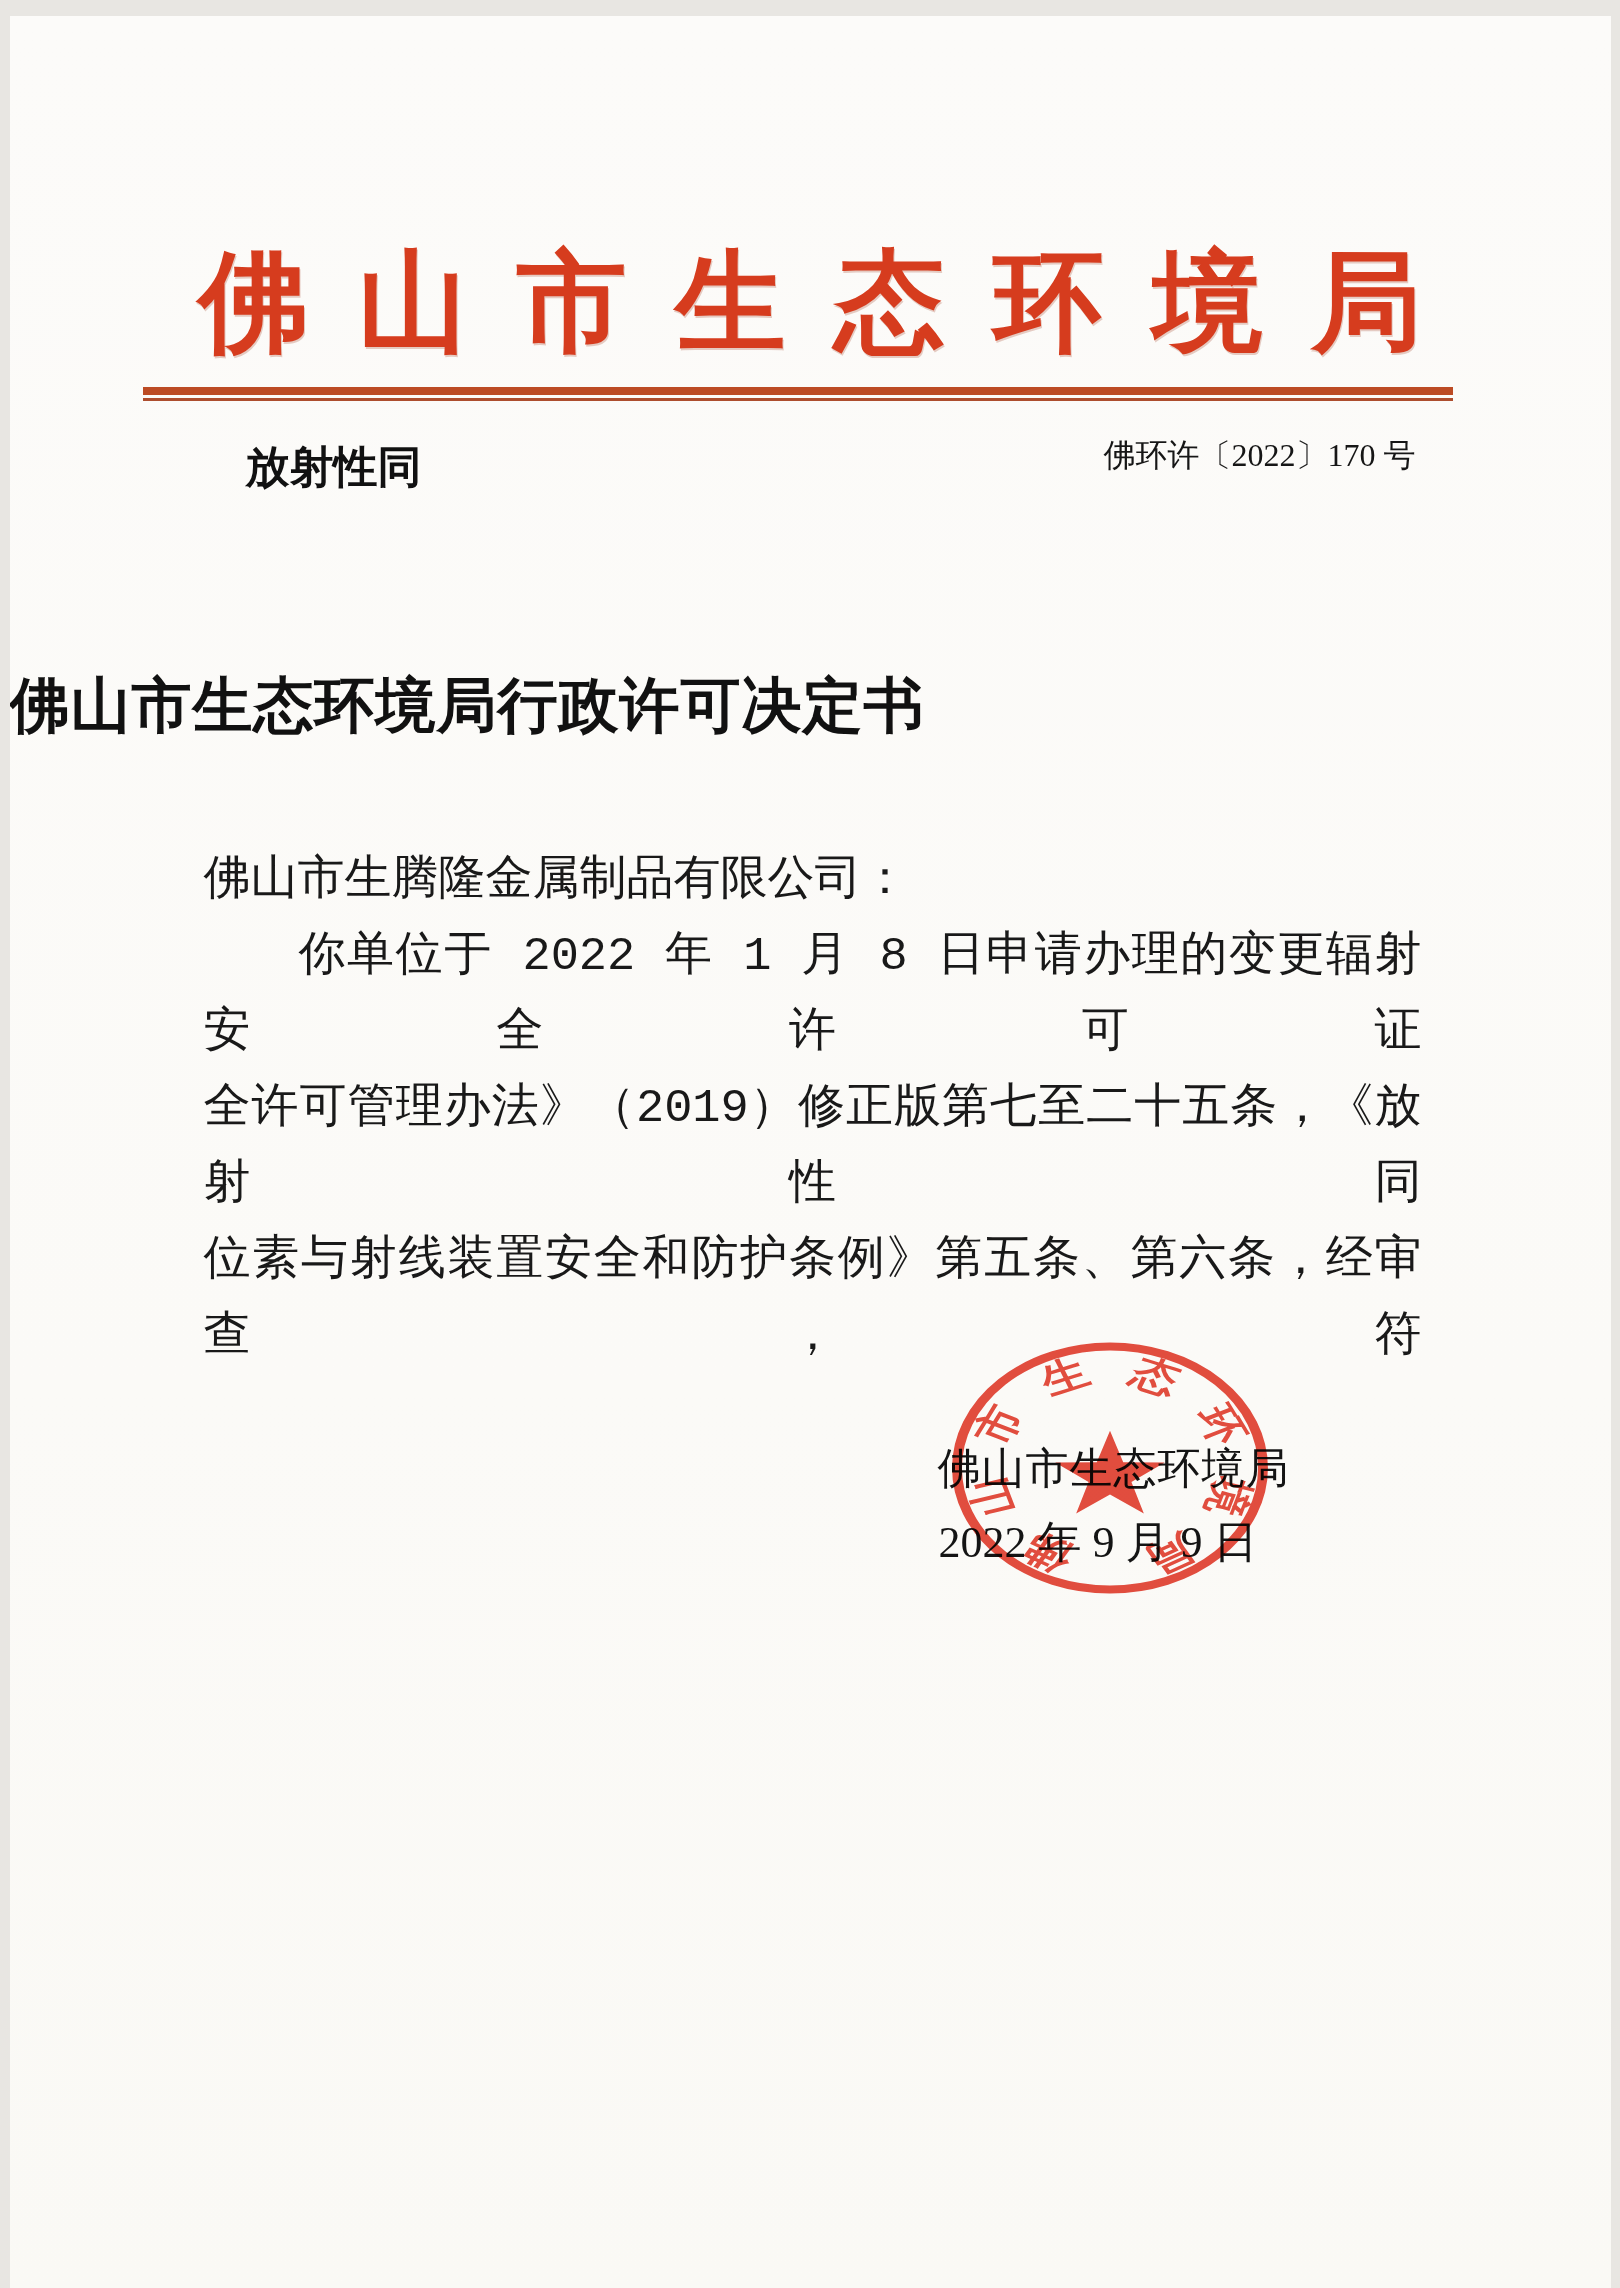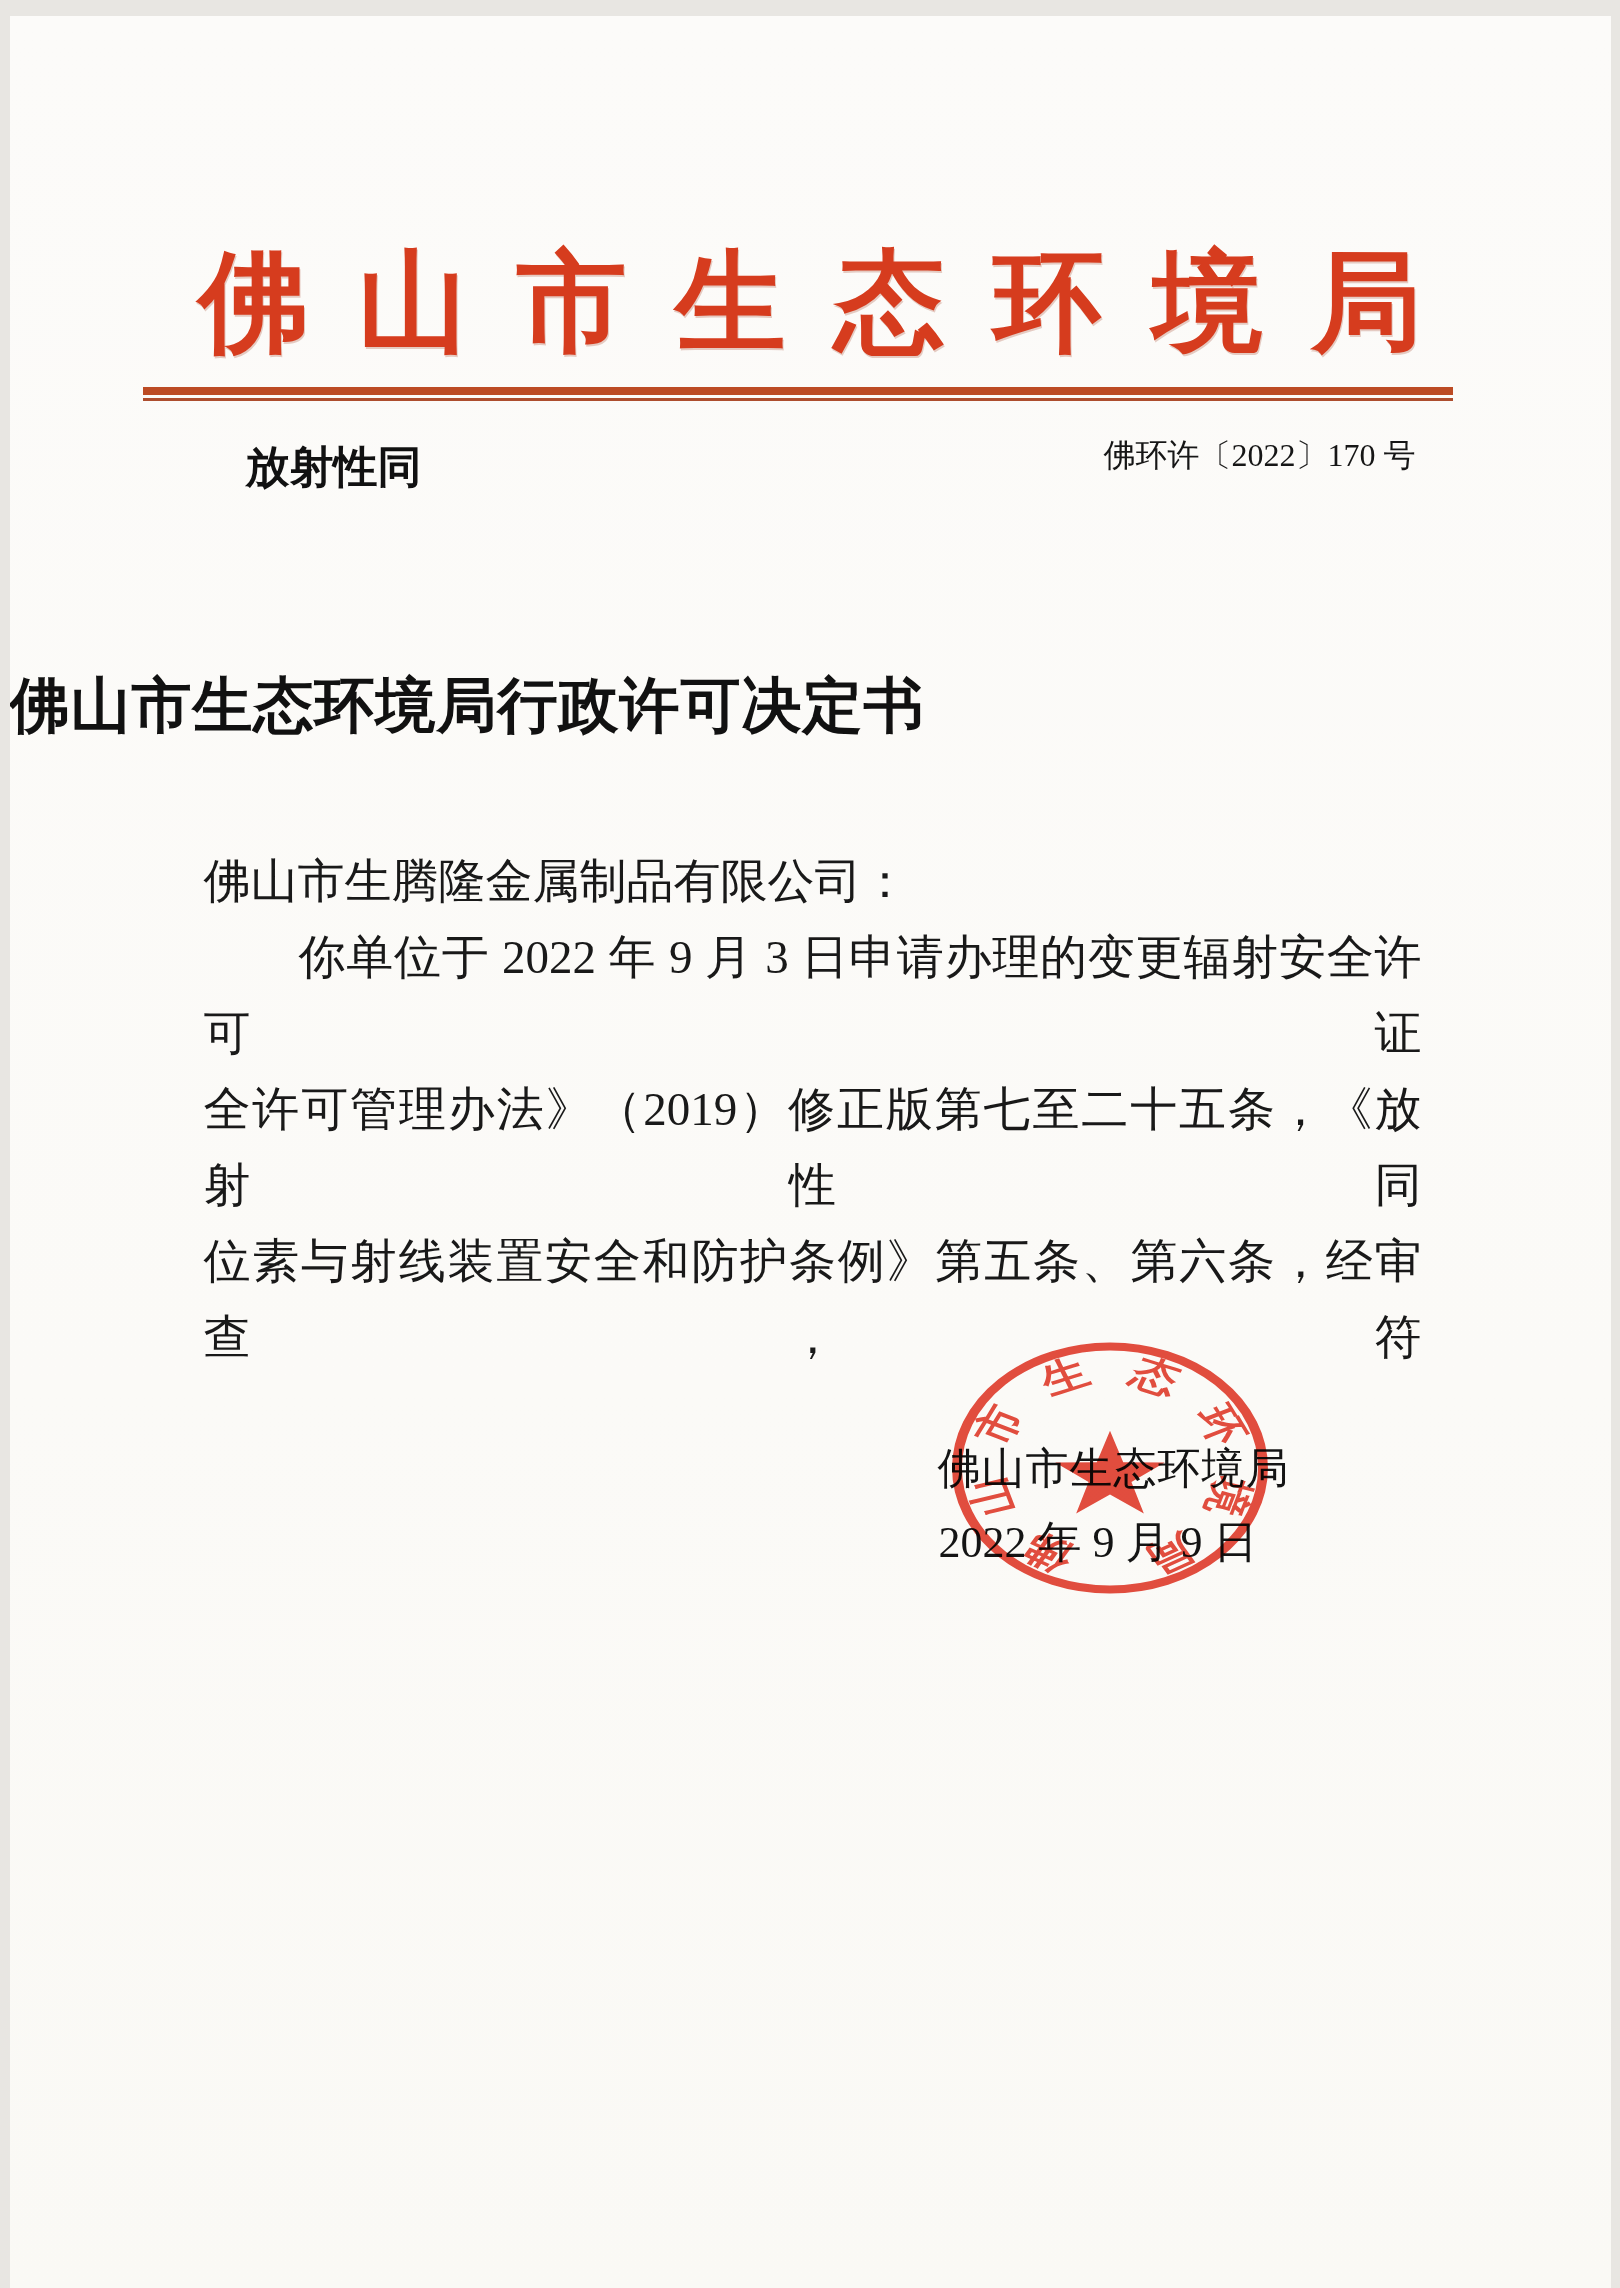--- a/index.html
+++ b/index.html
@@ -37,21 +37,21 @@
   .doc-title{
     position:absolute;top:650px;left:0;width:100%;
     box-sizing:border-box;padding-right:25.6px;
     text-align:left;font-size:60px;font-weight:bold;
     letter-spacing:1px;color:#111;white-space:nowrap;
   }
   .body-text{
     position:absolute;left:194px;top:827px;width:1218px;
     font-size:47px;line-height:76px;color:#191919;
   }
-  .body-text .line{width:100%;}
+  .body-text .line{width:100%;font-family:Liberation Mono, monospace;}
   .body-text .j{text-align:justify;text-align-last:justify;}
   .body-text .indent{text-indent:95px;}
   .sign-agency{
     position:absolute;left:928px;top:1424px;
     font-size:43px;color:#141414;letter-spacing:1px;white-space:nowrap;
   }
   .sign-date{
     position:absolute;left:929px;top:1497px;
     font-size:44px;color:#141414;white-space:nowrap;
   }
@@ -77,21 +77,21 @@
     <div class="thin"></div>
   </div>
 
   <div class="disclosure">放射性同</div>
   <div class="doc-number">佛环许〔2022〕170 号</div>
 
   <div class="doc-title">佛山市生态环境局行政许可决定书</div>
 
   <div class="body-text">
     <div class="line">佛山市生腾隆金属制品有限公司：</div>
-    <div class="line j indent">你单位于 2022 年 9 月 3 日申请办理的变更辐射安全许可证</div>
+    <div class="line j indent">你单位于 2022 年 1 月 8 日申请办理的变更辐射安全许可证</div>
     <div class="line j">全许可管理办法》（2019）修正版第七至二十五条，《放射性同</div>
     <div class="line j">位素与射线装置安全和防护条例》第五条、第六条，经审查，符</div>
   </div>
 
   <div class="sign-agency">佛山市生态环境局</div>
   <div class="sign-date">2022 年 9 月 9 日</div>
 
   <div class="seal">
     <svg viewBox="0 0 400 400" preserveAspectRatio="none">
       <circle cx="200" cy="200" r="170" fill="none" stroke="#e23a2b" stroke-width="11"></circle>

